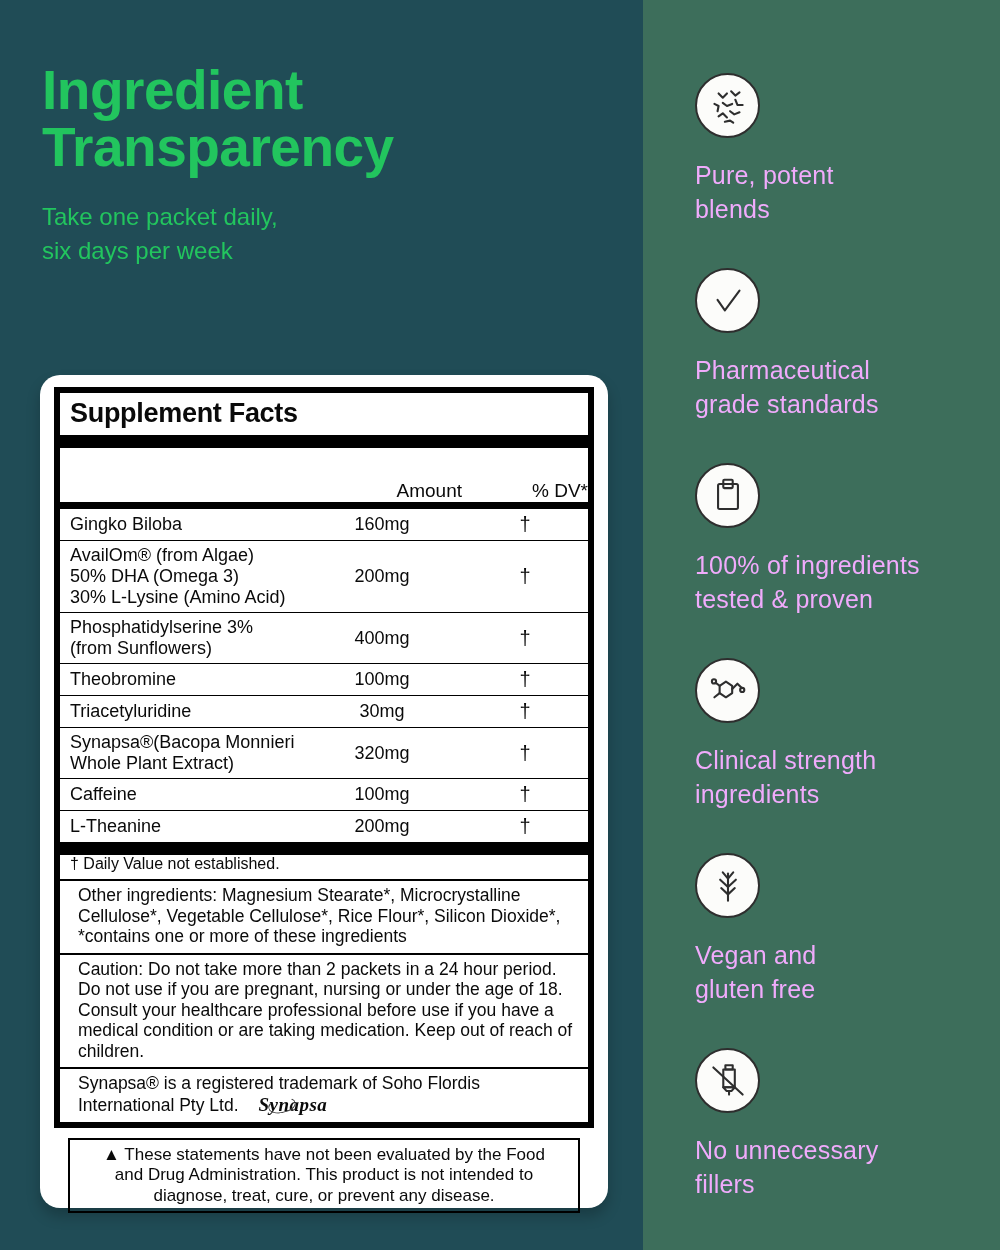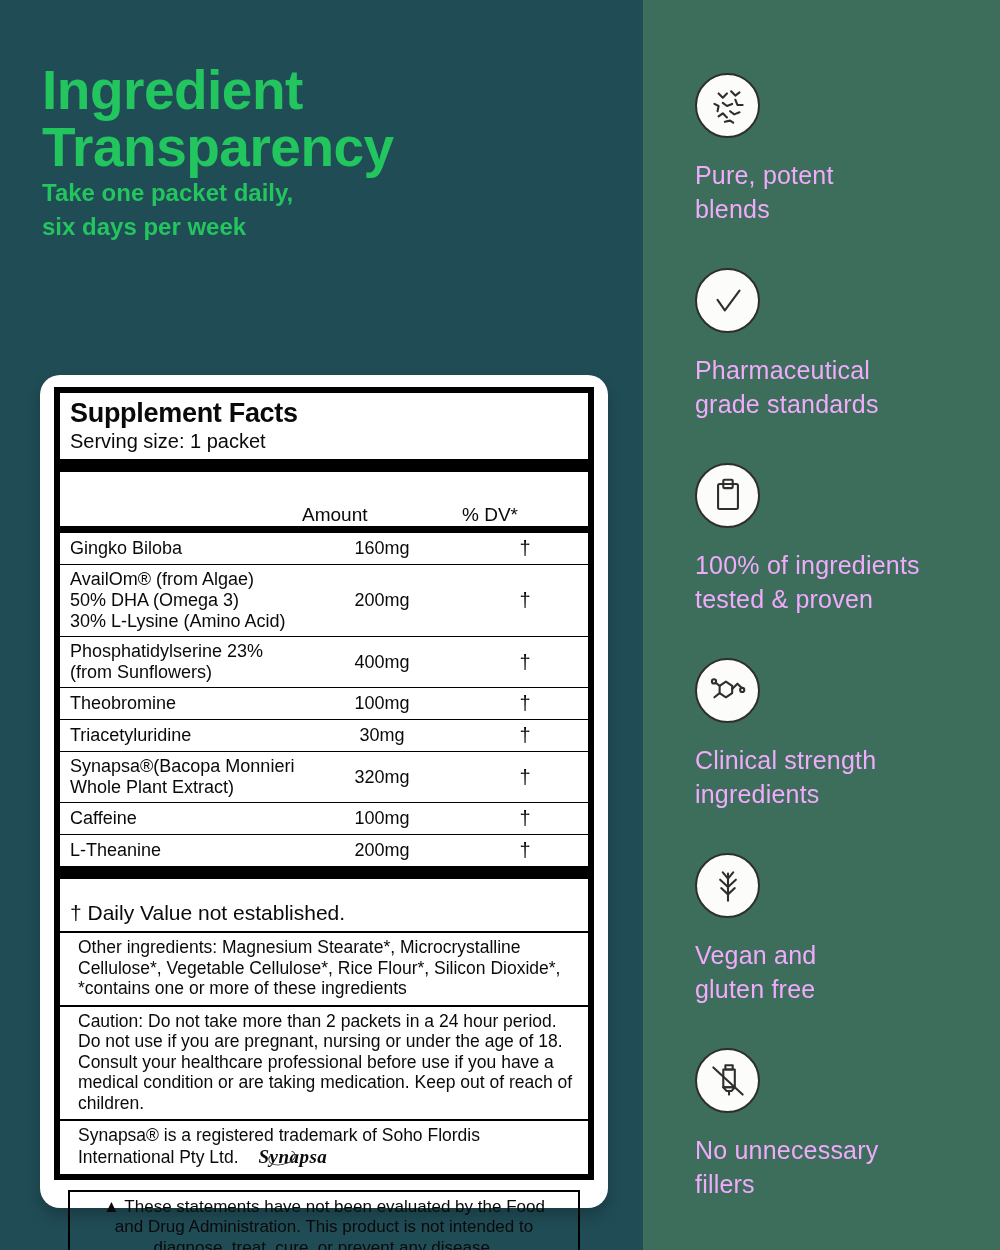--- a/index.html
+++ b/index.html
@@ -21,46 +21,46 @@
     background: #3d6e5b;
   }
 
   
   .hero { position: absolute; left: 42px; top: 62px; width: 560px; color: #22c55e; }
   .hero-title {
     font-size: 55px; font-weight: 700; line-height: 1.04; letter-spacing: -0.5px;
     white-space: pre-line;
   }
   .hero-subtitle {
-    font-size: 24px; font-weight: 700; line-height: 1.42;
+    margin-top: 24px; font-size: 24px; font-weight: 400; line-height: 1.42;
     white-space: pre-line;
   }
 
   
   .card {
     position: absolute; left: 40px; top: 375px; width: 568px; height: 833px;
     background: #ffffff; border-radius: 20px; padding: 12px 14px;
     box-shadow: 0 8px 14px rgba(0,0,0,0.22);
     color: #0a0a0a;
   }
   .facts-table { border: 6px solid #000000; width: 540px; }
   .facts-head { padding: 5px 10px 6px 10px; }
   .facts-title { font-size: 27px; font-weight: 700; letter-spacing: -0.3px; }
   .facts-serving { font-size: 20px; margin-top: 1px; }
   .bar-thick { height: 13px; background: #000; }
   .bar-med { height: 7px; background: #000; }
   .cols { display: grid; grid-template-columns: 1fr 160px 126px; align-items: center; }
   .col-head { min-height: 29px; font-size: 19px; }
-  .col-head .c { text-align: left; margin-top: 32px; }
+  .col-head .c { text-align: right; margin-top: 32px; }
   .row { min-height: 31px; padding: 4px 0; border-top: 1.5px solid #000; }
   .row:first-child { border-top: none; }
   .row .name { font-size: 18px; line-height: 1.17; padding-left: 10px; white-space: pre-line; }
   .row .amt { font-size: 18px; text-align: center; }
   .row .dv  { font-size: 20px; text-align: center; }
-  .footnote { font-size: 21px; padding: 22px 10px 6px 10px; }
+  .footnote { font-size: 16px; padding: 0 10px 6px 10px; }
   .para { border-top: 2px solid #000; font-size: 17.5px; line-height: 1.17; padding: 4px 10px 6px 18px; }
   .synapsa-logo {
     display: inline-block; position: relative;
     font-family: "Liberation Serif", serif; font-style: italic; font-weight: 700;
     font-size: 19px; letter-spacing: 0.5px; padding: 0 2px; margin-left: 13px;
   }
   .synapsa-logo::after {
     content: ""; position: absolute; left: 12px; top: 4px; width: 26px; height: 13px;
     border: 1.3px solid #444; border-radius: 50%; transform: rotate(-12deg);
     border-top-color: transparent; pointer-events: none;
@@ -140,21 +140,20 @@
   <div class="hero-title">Ingredient
 Transparency</div>
   <div class="hero-subtitle">Take one packet daily,
 six days per week</div>
 </div>
 
 <div class="card">
   <div class="facts-table">
     <div class="facts-head">
       <div class="facts-title">Supplement Facts</div>
-      <div class="facts-serving">Serving size: 1 packet</div>
     </div>
     <div class="bar-thick"></div>
     <div class="cols col-head">
       <div></div>
       <div class="c">Amount</div>
       <div class="c">% DV*</div>
     </div>
     <div class="bar-med"></div>
 
     <div>
@@ -166,21 +165,21 @@
 
   <div class="cols row">
     <div class="name">AvailOm® (from Algae)
 50% DHA (Omega 3)
 30% L-Lysine (Amino Acid)</div>
     <div class="amt">200mg</div>
     <div class="dv">†</div>
   </div>
 
   <div class="cols row">
-    <div class="name">Phosphatidylserine 23%
+    <div class="name">Phosphatidylserine 3%
 (from Sunflowers)</div>
     <div class="amt">400mg</div>
     <div class="dv">†</div>
   </div>
 
   <div class="cols row">
     <div class="name">Theobromine</div>
     <div class="amt">100mg</div>
     <div class="dv">†</div>
   </div>

